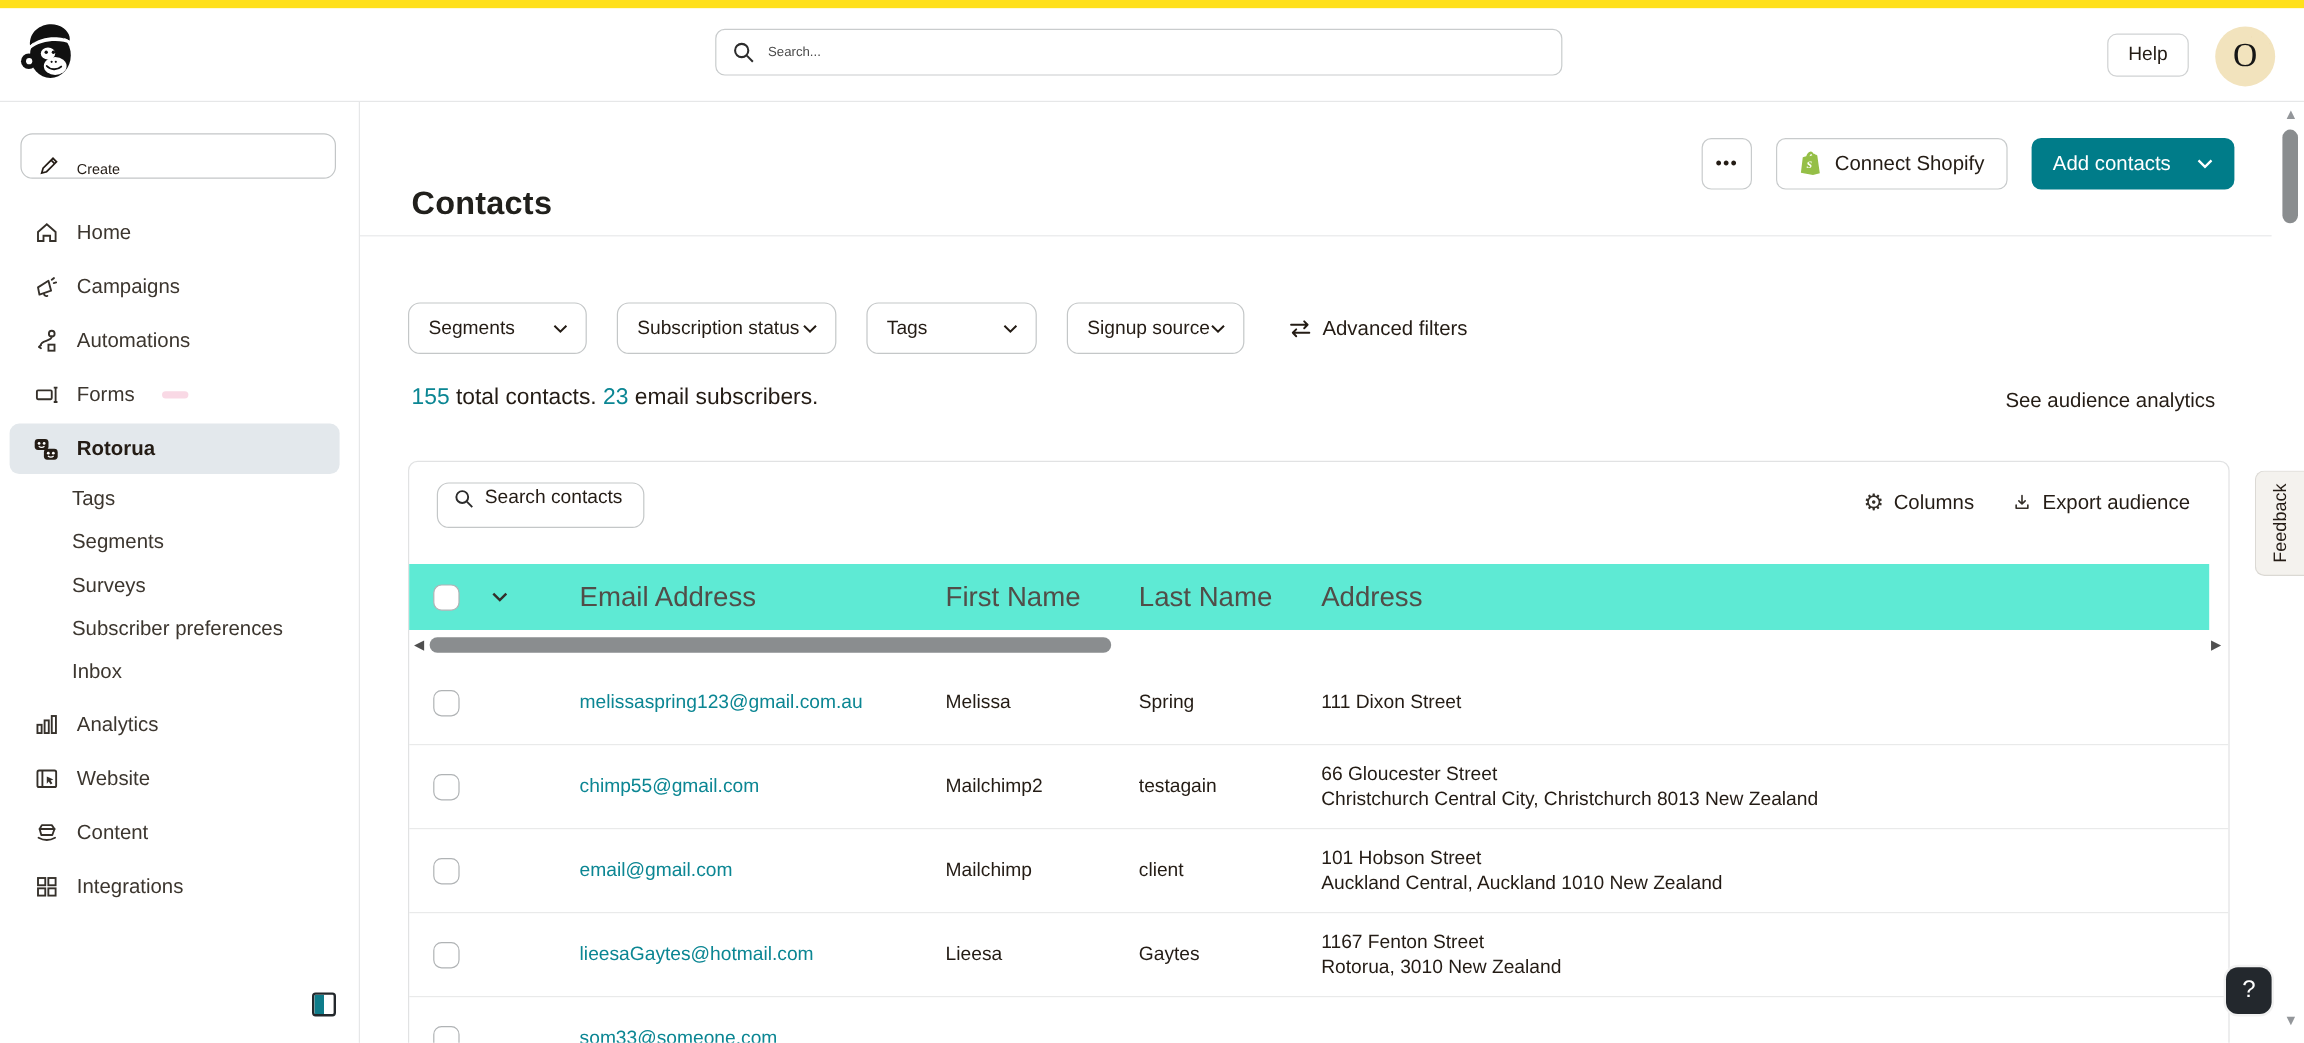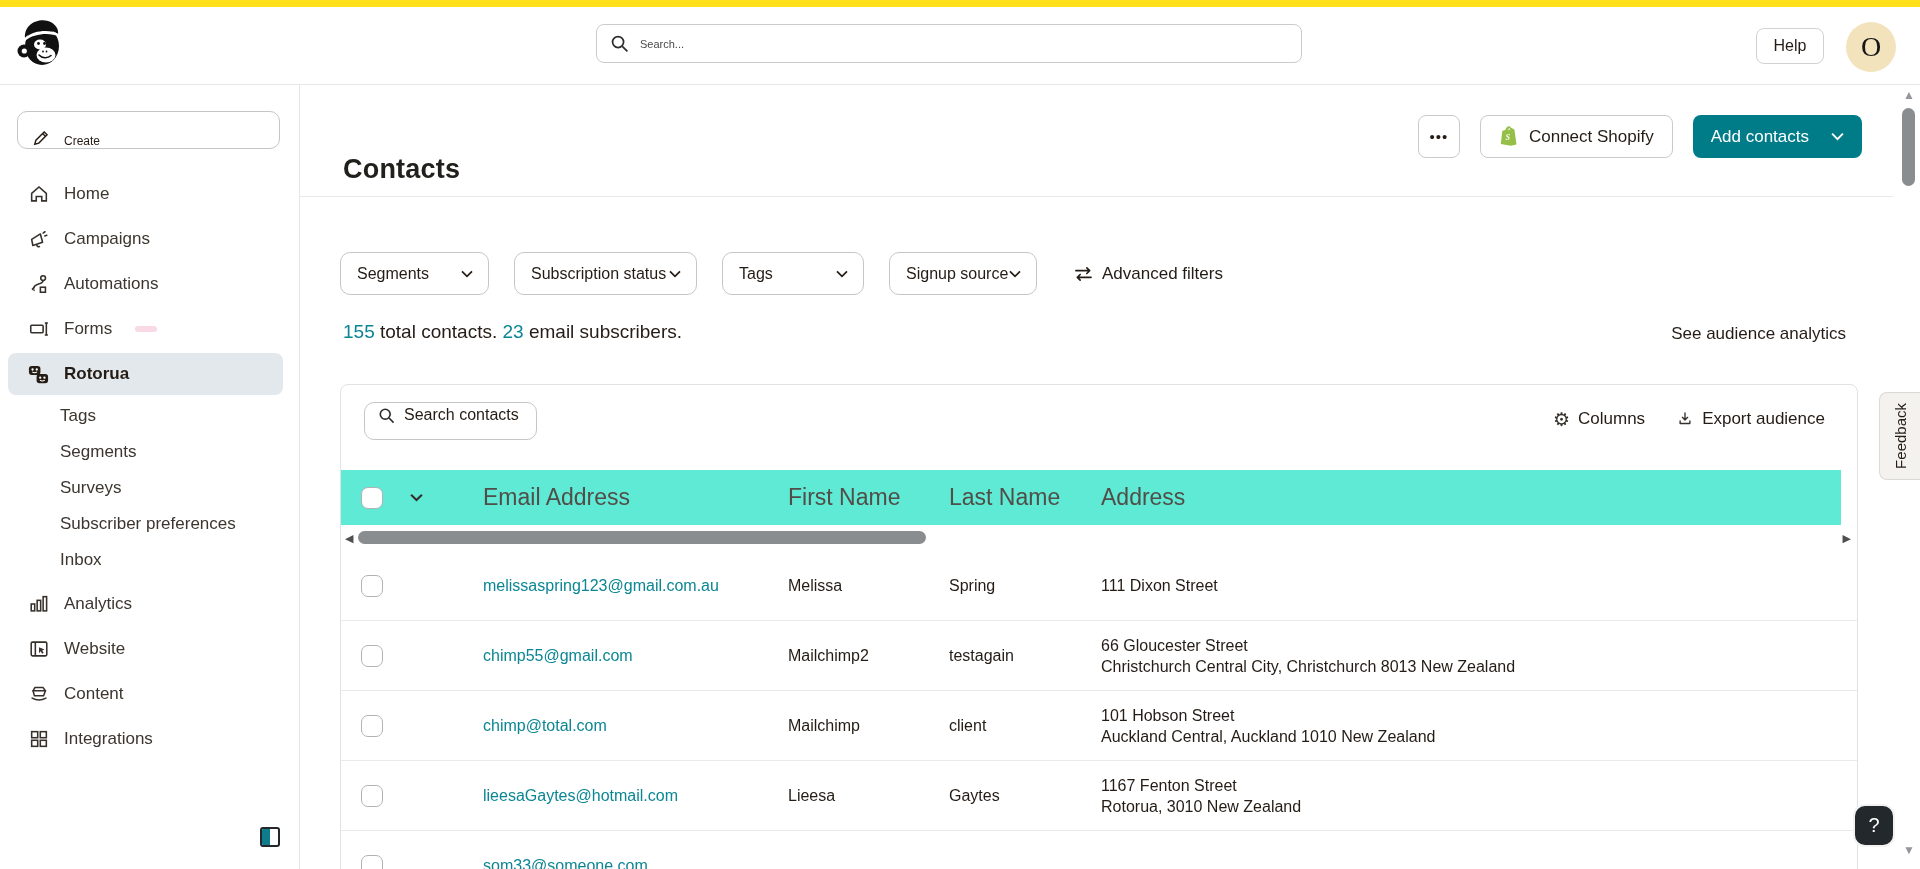--- a/index.html
+++ b/index.html
@@ -389,21 +389,21 @@
         <div>Mailchimp2</div>
         <div>testagain</div>
         <div class="addr">
             <div>66 Gloucester Street</div>
             <div>Christchurch Central City, Christchurch 8013 New Zealand</div>
           </div>
       </div>
       <div class="row tgrid">
         <div class="checkbox ptr"></div>
         <div></div>
-        <div class="email ptr">chimp@total.com</div>
+        <div class="email ptr">email@gmail.com</div>
         <div>Mailchimp</div>
         <div>client</div>
         <div class="addr">
             <div>101 Hobson Street</div>
             <div>Auckland Central, Auckland 1010 New Zealand</div>
           </div>
       </div>
       <div class="row tgrid">
         <div class="checkbox ptr"></div>
         <div></div>

